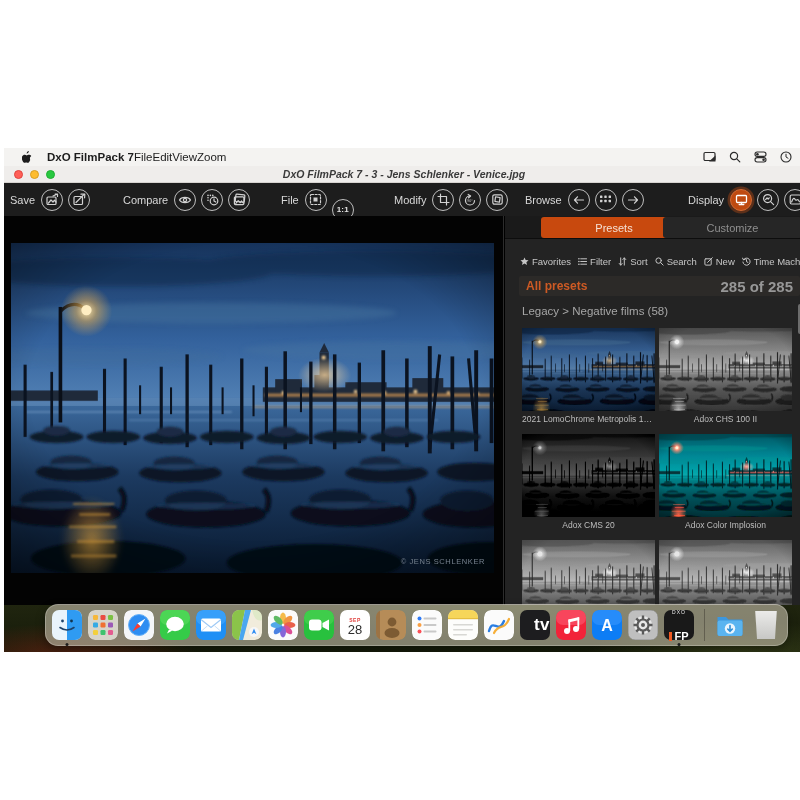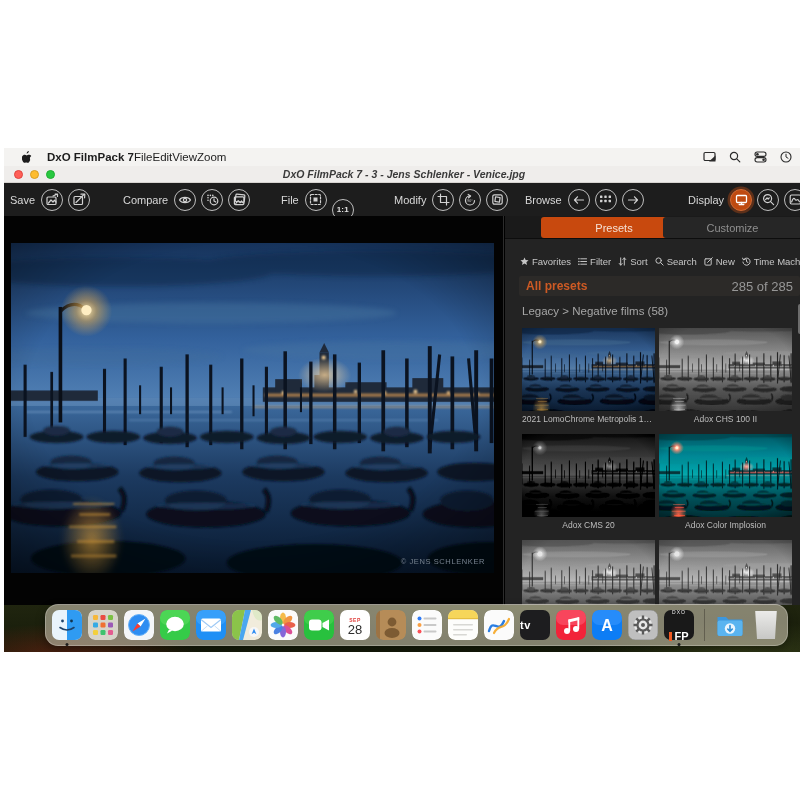--- a/index.html
+++ b/index.html
@@ -52,21 +52,21 @@
   .tab.active{left:10px;width:146px;background:#c8490e;color:#f6e2d6;margin-left:26px;}
   .tab.idle{left:158px;width:139px;background:#262626;color:#8f8f8f;}
   .actions{position:absolute;top:40px;left:15px;right:6px;display:flex;align-items:center;gap:7px;
     font-size:9.5px;color:#c6c6c6;white-space:nowrap;}
   .act{display:flex;align-items:center;gap:3px;}
   .act svg{display:block;}
   .pic{fill:none;stroke:#c6c6c6;stroke-width:1.1;stroke-linecap:round;stroke-linejoin:round;}
   .allbar{position:absolute;top:60px;left:14px;right:4px;height:20px;background:#2c2a28;border-radius:2px;
     display:flex;align-items:center;justify-content:space-between;padding:0 7px;}
   .allbar .lbl{font-size:12px;color:#cd5a24;font-weight:700;}
-  .allbar .cnt{font-size:13px;color:#979797;}
+  .allbar .cnt{font-size:15px;color:#979797;font-weight:bold;}
   .sectitle{position:absolute;top:89px;left:17px;font-size:11.5px;color:#a6a6a6;}
   .grid{position:absolute;top:112px;left:17px;width:270px;display:grid;grid-template-columns:133px 133px;column-gap:4px;row-gap:10px;}
   .thumb{width:133px;}
   .timg{width:133px;height:83px;overflow:hidden;background:#111;}
   .timg svg{width:100%;height:100%;display:block;}
   .tcap{margin-top:3px;font-size:8.5px;color:#bdbdbd;text-align:center;white-space:nowrap;overflow:hidden;text-overflow:ellipsis;}
   .f-metropolis{filter:saturate(.85) brightness(.96) contrast(1.05);}
   .f-bw-light{filter:grayscale(1) brightness(1.45) contrast(.9);}
   .f-bw-dark{filter:grayscale(1) brightness(.78) contrast(1.3);}
   .f-implosion{filter:hue-rotate(-38deg) saturate(1.8) brightness(1.08);}
@@ -85,22 +85,22 @@
     box-shadow:0 4px 10px rgba(0,0,0,.35);display:inline-flex;align-items:center;padding:0 6px;gap:6px;}
   .dkic{width:30px;height:30px;border-radius:7px;position:relative;flex:none;overflow:hidden;}
   .dkic svg{display:block;width:30px;height:30px;}
   .running::after{content:"";position:absolute;left:50%;bottom:-6px;transform:translateX(-50%);
     width:3px;height:3px;border-radius:50%;background:#1c1c1c;}
   .dkic.running{overflow:visible;}
   .dksep{width:1px;height:32px;background:rgba(70,66,52,.55);margin:0 4px;flex:none;}
   .cal{background:#fff;display:flex;flex-direction:column;align-items:center;justify-content:center;}
   .cal .mo{font-size:5px;font-weight:700;color:#e0413d;letter-spacing:.5px;margin-top:2px;}
   .cal .dy{font-size:13px;font-weight:400;color:#2d2d2d;line-height:1;}
-  .atv{background:#1d1d1f;display:flex;align-items:center;justify-content:flex-start;color:#fff;
-    font-size:11px;font-weight:700;letter-spacing:.5px;}
+  .atv{background:#1d1d1f;display:flex;align-items:center;justify-content:flex-end;color:#fff;
+    font-size:17px;font-weight:700;letter-spacing:.5px;}
   .dxo{background:#191919;display:flex;flex-direction:column;align-items:center;justify-content:center;gap:16px;}
   .dxo .top{font-size:5px;color:#e9e9e9;letter-spacing:1px;}
   .dxo .row{display:flex;align-items:center;gap:2px;}
   .dxo .bar{width:3px;height:9px;background:#f05a22;}
   .dxo .fp{font-size:11px;font-weight:700;color:#fff;line-height:1;}
   .trash{background:linear-gradient(#ececea,#c6c6c4);clip-path:polygon(14% 3%,86% 3%,80% 97%,20% 97%);border-radius:3px;}
 </style>
 </head>
 <body>
 

